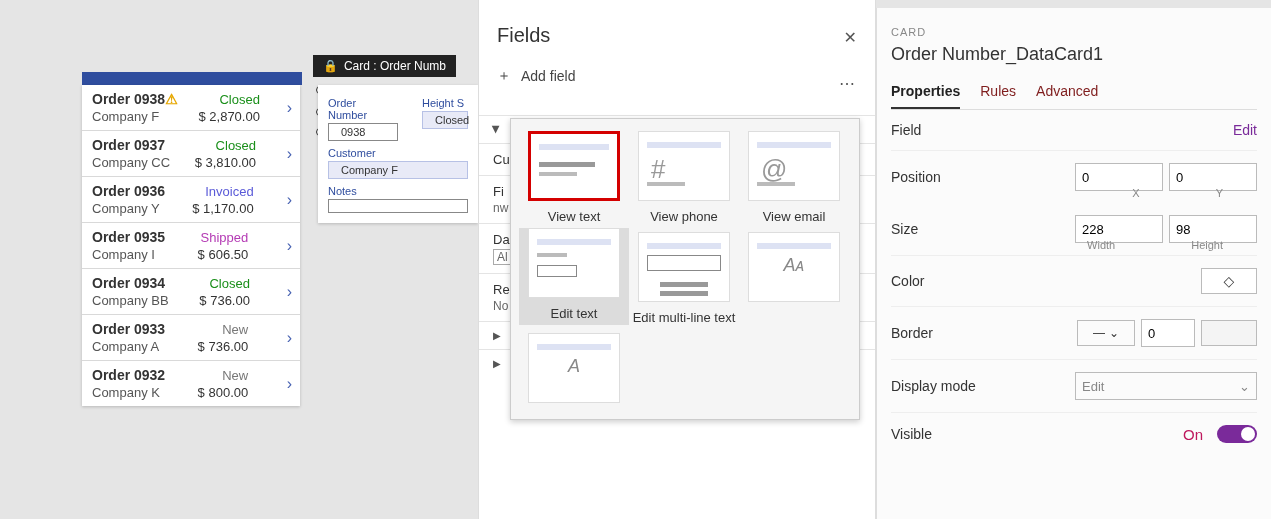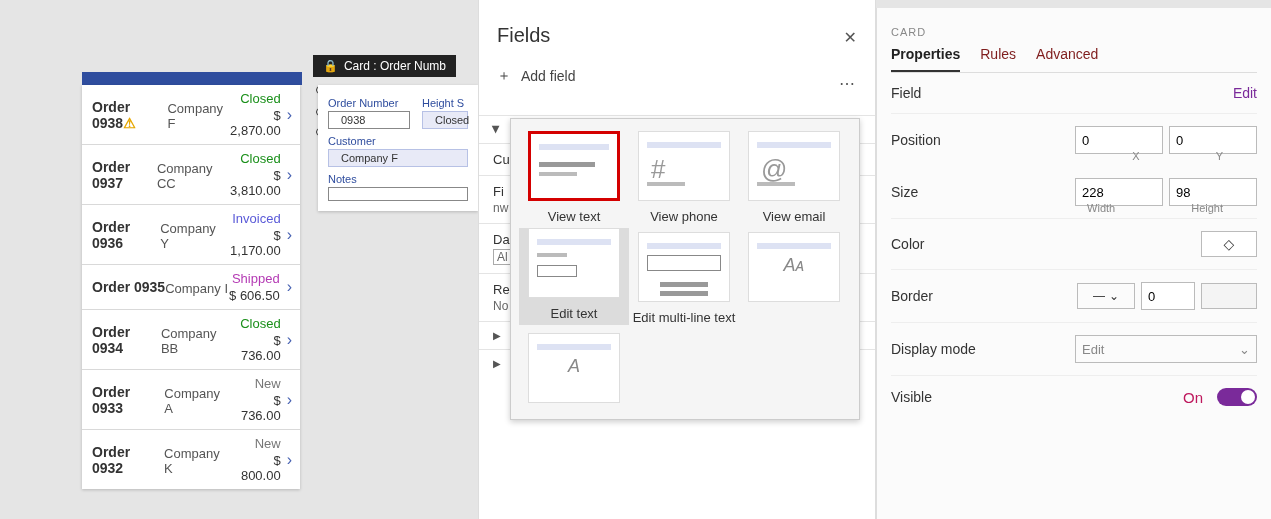--- a/index.html
+++ b/index.html
@@ -2,21 +2,21 @@
 <html><head>
 <meta charset="utf-8">
 <style>
   * { box-sizing: border-box; font-family: "Segoe UI", Arial, sans-serif; }
   body { margin:0; padding:0; background:#e5e5e5; width:1271px; height:519px; overflow:hidden; position:relative; }
   
   
   .left-list { position:absolute; left:82px; top:85px; width:218px; background:#fff; box-shadow:0 1px 3px rgba(0,0,0,.2);}
   .list-row { display:flex; align-items:center; justify-content:space-between; border-top:1px solid #d9d9d9; padding:6px 8px 6px 10px;}
   .list-row:first-child{border-top:none;}
-  .list-left{display:flex;flex-direction:row;}
+  .list-left{display:flex;flex-direction:column;}
   .list-right{display:flex;flex-direction:column;align-items:flex-end;text-align:right;}
   .ord-title{font-weight:600;font-size:14px;color:#333;position:relative;}
   .co-name{font-size:13px;color:#555;margin-top:2px;}
   .status{font-size:13px;}
   .Closed{color:#1a8f1a;}
   .Invoiced{color:#5a5ad8;}
   .Shipped{color:#b43ab4;}
   .New{color:#777;}
   .price{font-size:13px;color:#333;margin-top:2px;}
   .chevron{color:#4a64b3;font-size:16px;margin-left:6px;}
@@ -177,21 +177,21 @@
 <div class="handle h1"></div>
 <div class="handle h2"></div>
 <div class="handle h3"></div>
 <div class="handle h4"></div>
 <div class="handle h5"></div>
 <div class="handle h6"></div>
 <div class="handle h7"></div>
 <div class="handle h8"></div>
 
 <div class="form-card">
-  <div style="display:flex;gap:12px;">
+  <div style="display:flex;gap:24px;">
     <div style="flex:1;">
       <div class="lbl">Order Number</div>
       <div class="input-box">0938</div>
     </div>
     <div style="width:46px;">
       <div class="lbl">Height S</div>
       <div class="input-box ro">Closed</div>
     </div>
   </div>
   <div class="lbl">Customer</div>
@@ -290,20 +290,21 @@
   <div class="pick-item">
     <div class="thumb">
         <div class="bar"></div>
         <div class="aa">A</div>
       </div>
   </div>
 </div>
 
 <div class="props">
   <div class="cat">CARD</div>
+  <div class="name">Order Number_DataCard1</div>
   <div class="tabs">
     <div class="tab active">Properties</div>
     <div class="tab">Rules</div>
     <div class="tab">Advanced</div>
   </div>
 
   <div class="prow">
     <span>Field</span>
     <span class="a-link">Edit</span>
   </div>

